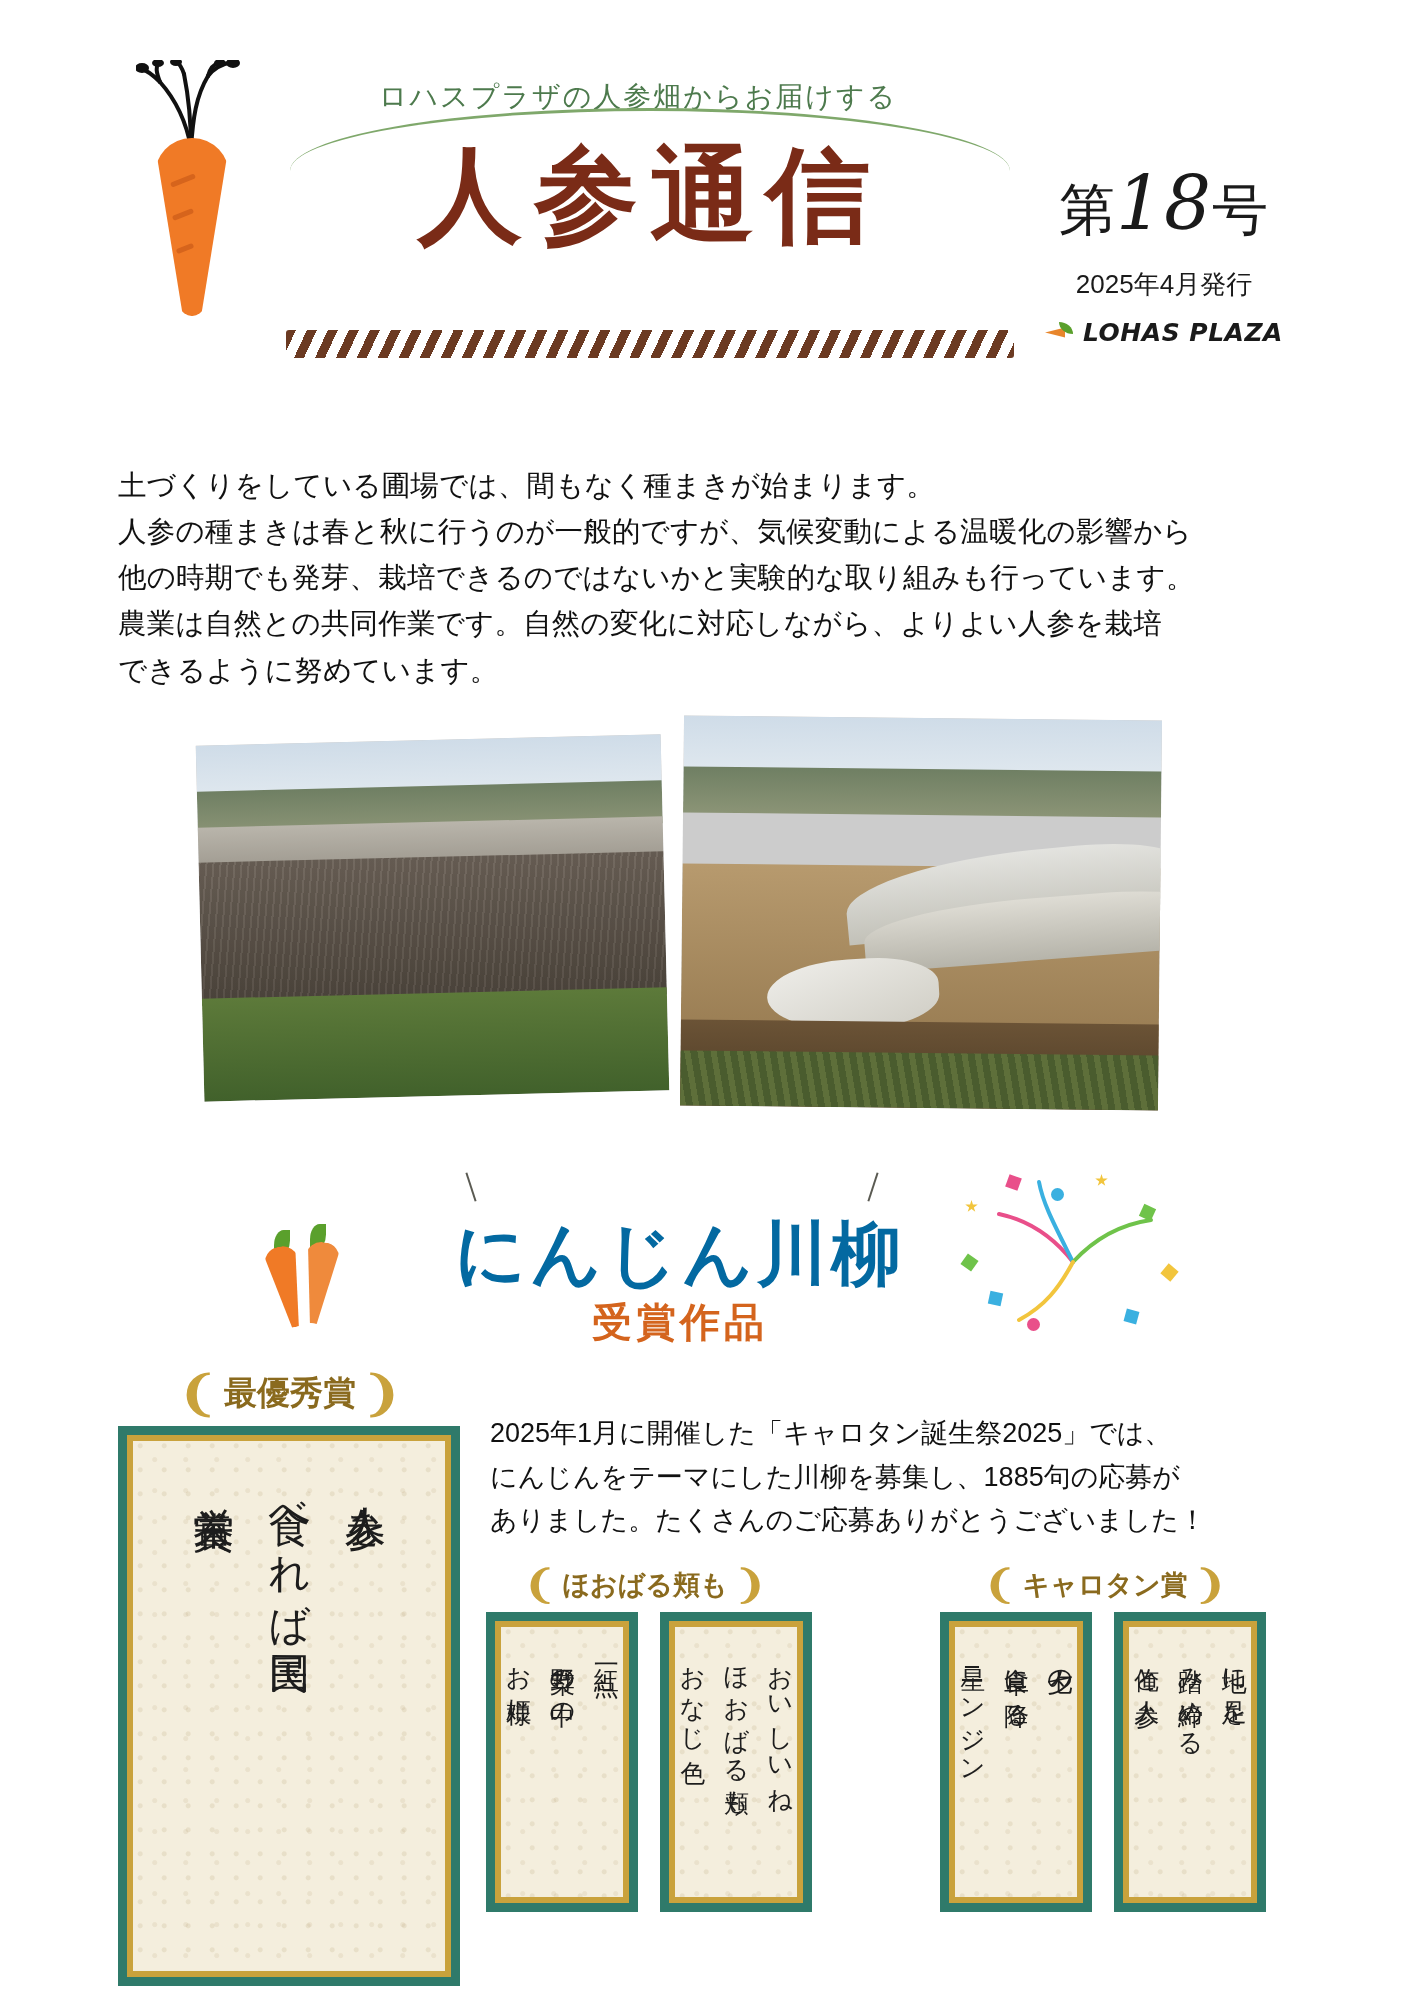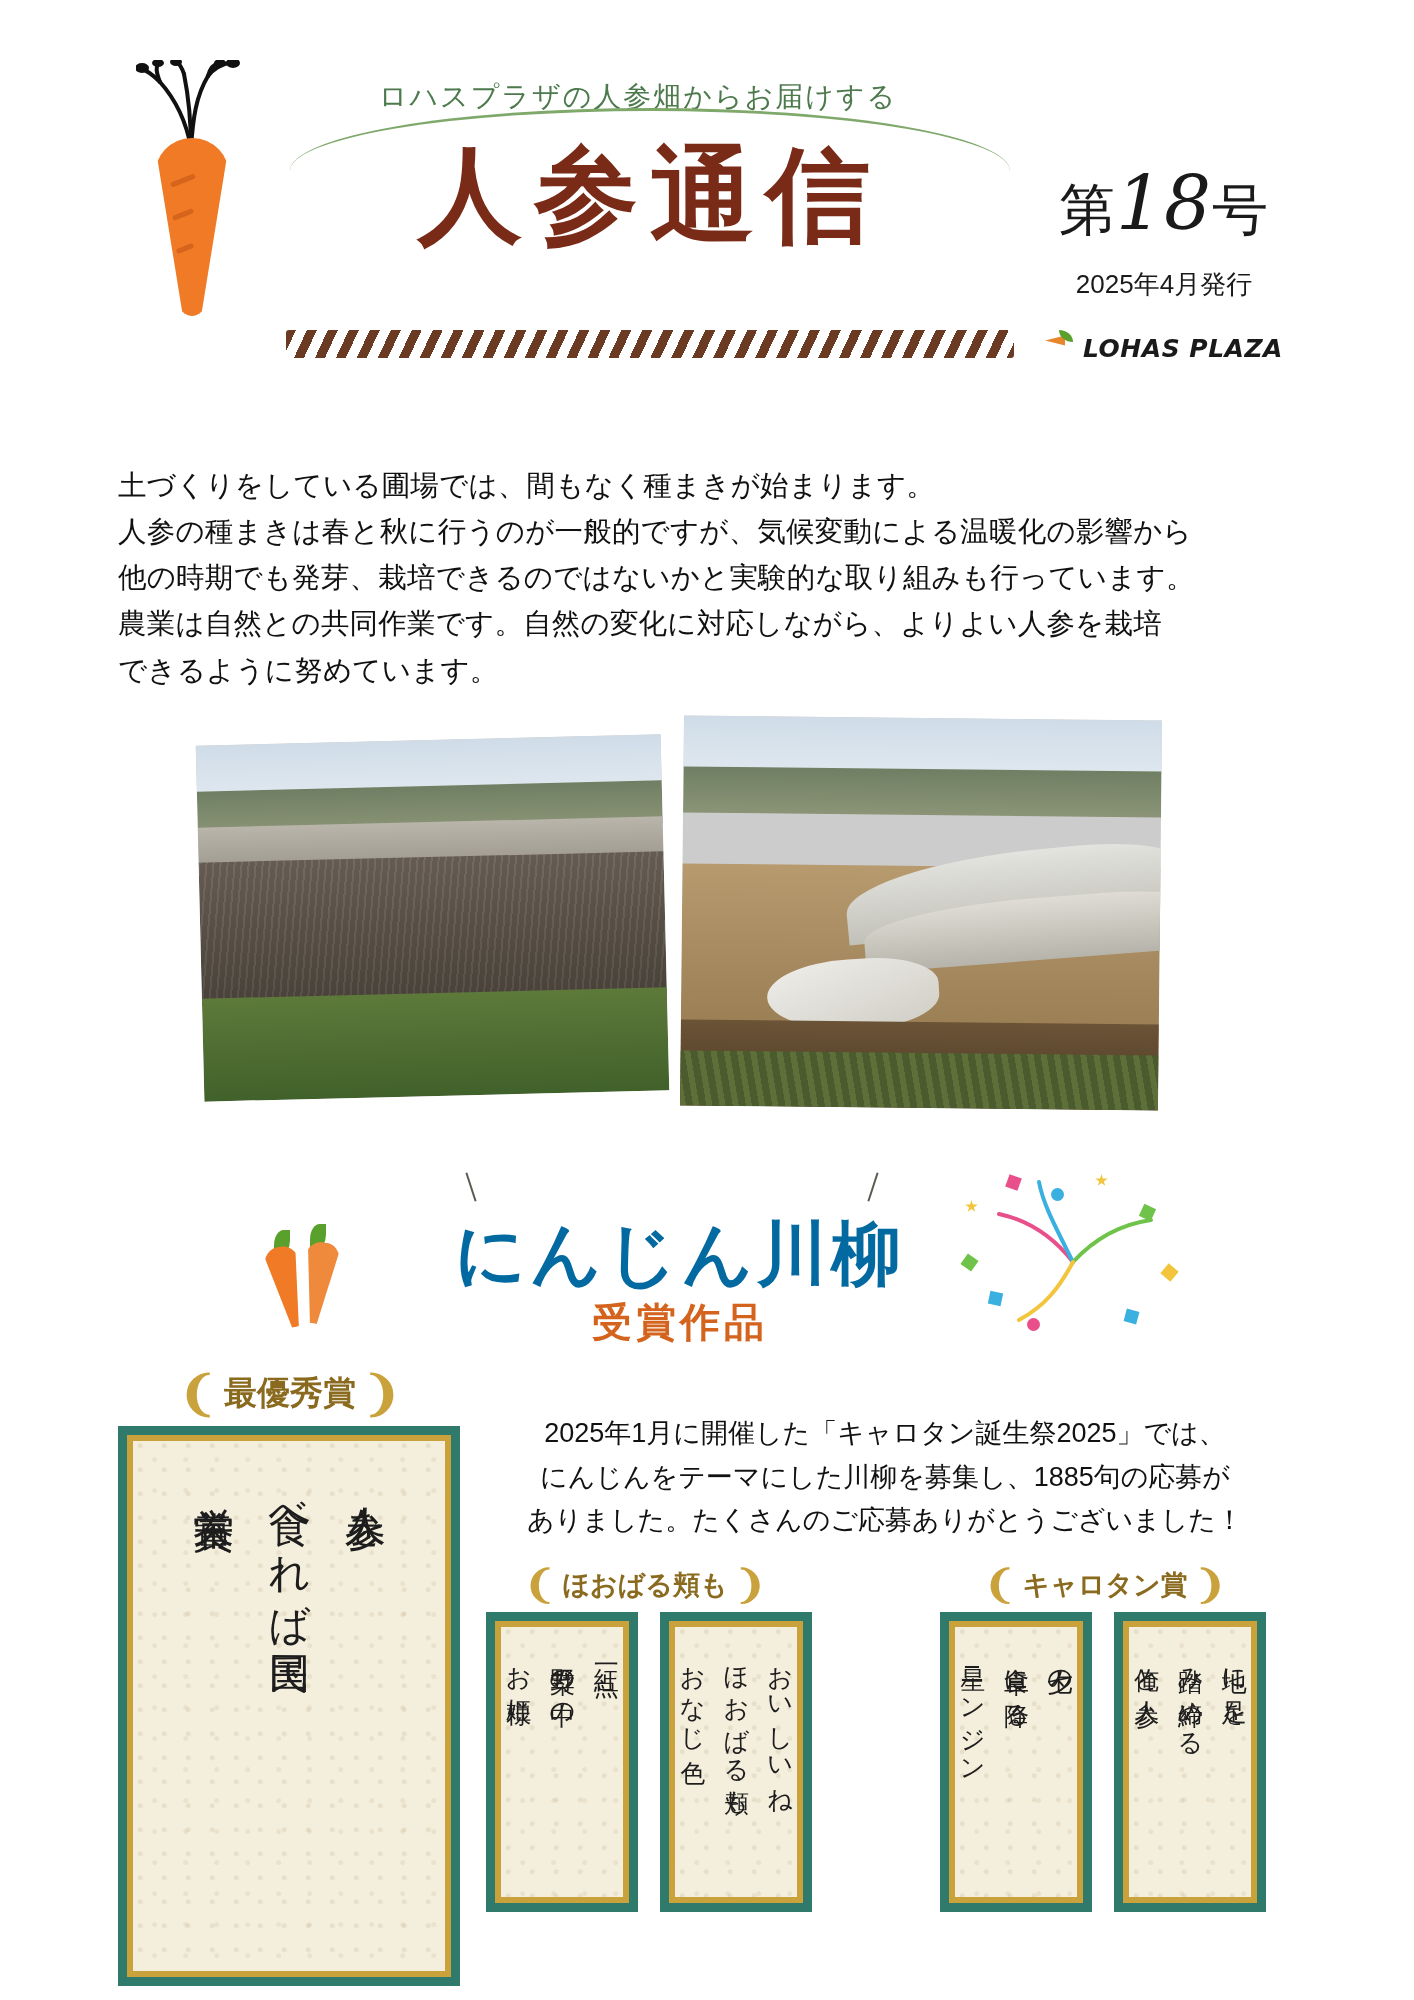--- a/index.html
+++ b/index.html
@@ -153,21 +153,20 @@
     background: #5aa02c;
     border-radius: 0 100% 0 100%;
   }
   .brand-name {
     font-family: "DejaVu Sans", sans-serif;
     font-weight: bold;
     font-style: italic;
     font-size: 25px;
     letter-spacing: 0.5px;
     color: #1a1a1a;
-    margin-top: 16px;
   }
 
   
   .intro {
     position: absolute;
     left: 118px;
     top: 462px;
     width: 1200px;
     font-size: 28.5px;
     line-height: 1.62;
@@ -372,21 +371,20 @@
   .ribbon-lohas { position: absolute; left: 955px; top: 405px; width: 300px; font-size: 27px; }
 
   .intro-senryu {
     position: absolute;
     left: 490px;
     top: 252px;
     width: 790px;
     font-size: 27px;
     line-height: 1.62;
     color: #111;
-    text-align: center;
   }
 
   
   .card {
     position: absolute;
     background: #2f7a6a;
     padding: 9px;
     box-sizing: border-box;
   }
   .card-inner {

